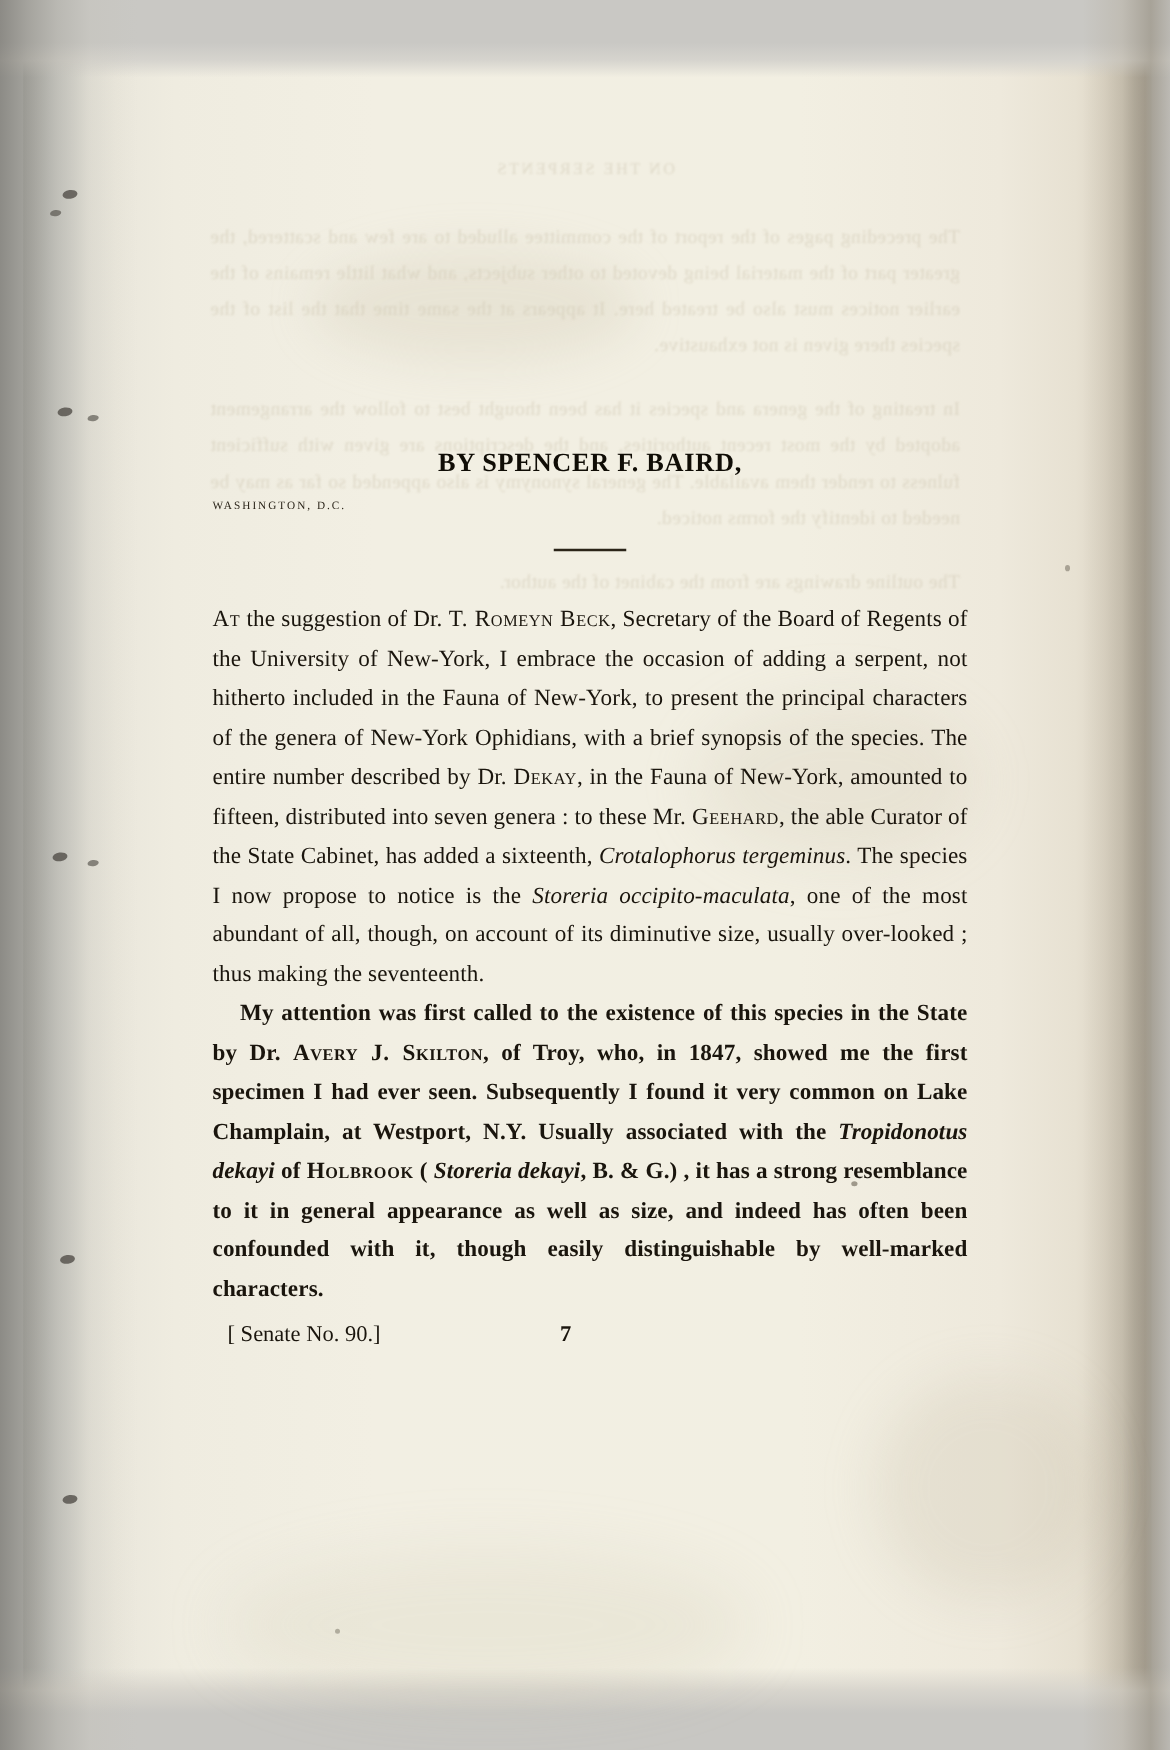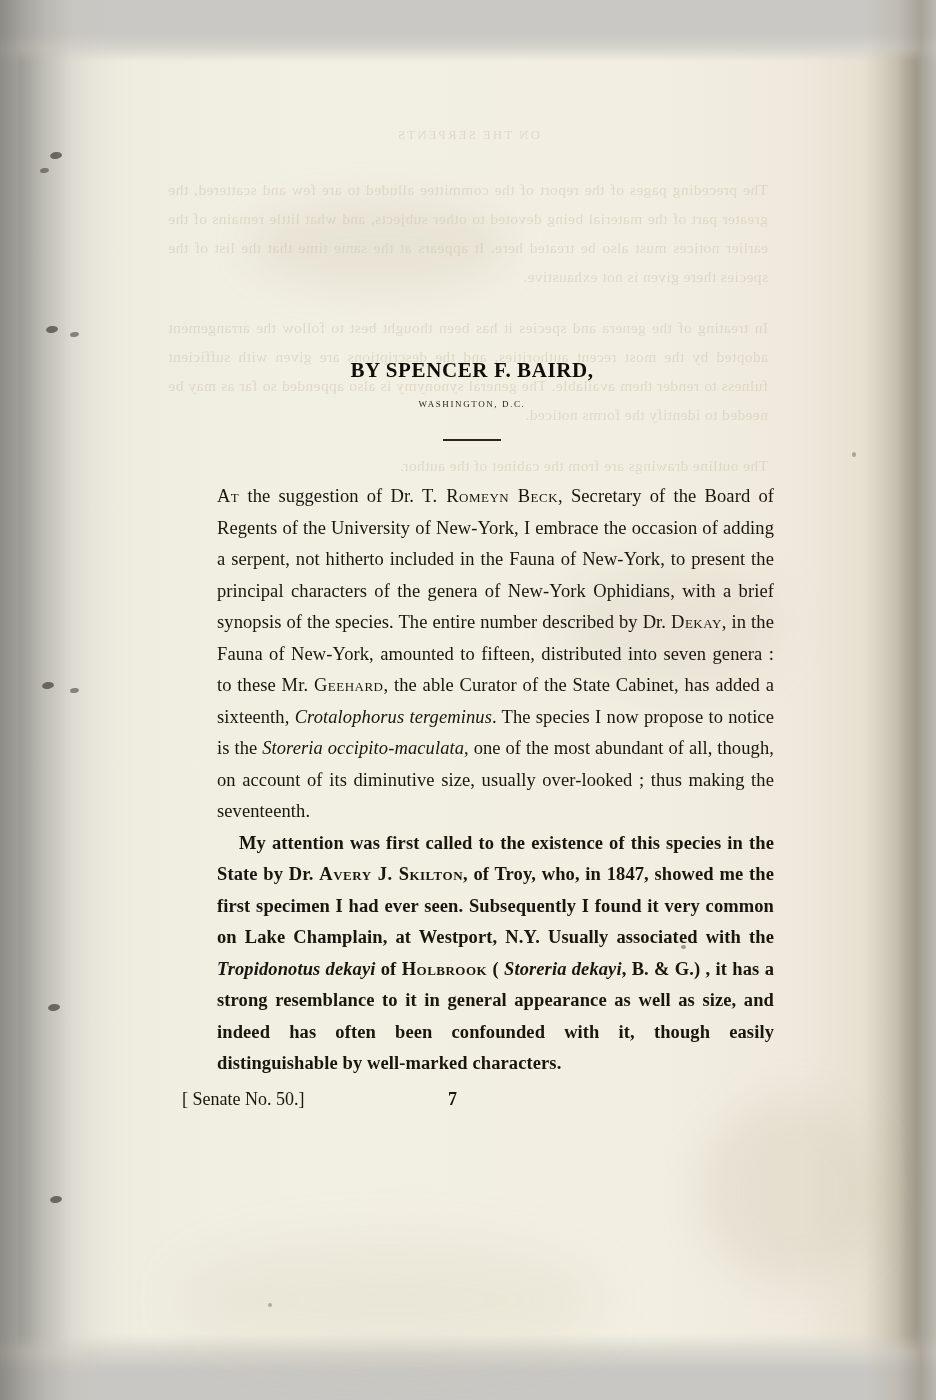--- a/index.html
+++ b/index.html
@@ -142,40 +142,38 @@
     font-size: 21px;
     font-weight: bold;
     text-align: center;
     letter-spacing: 0.6px;
     color: #100d06;
   }
 
   .city {
     margin: 16px 0 0 0;
     font-size: 9px;
-    text-align: center;
     letter-spacing: 1.6px;
     color: #2a2419;
   }
 
   hr.rule {
     width: 58px;
     border: none;
     border-top: 2px solid #2b2418;
     margin: 30px auto 0 auto;
   }
 
   .body-text {
     margin-top: 40px;
     font-size: 18.5px;
     line-height: 31.5px;
     text-align: justify;
     color: #1a150d;
     letter-spacing: 0.1px;
-    margin-left: 47px;
   }
   .body-text p { margin: 0; }
   .body-text p.indent { text-indent: 22px; font-weight: bold; }
   .sc { font-variant: small-caps; letter-spacing: .5px; }
   .it { font-style: italic; }
 
   
   .footer {
     margin-top: 9px;
     font-size: 18px;
@@ -238,18 +236,18 @@
     <div class="city">WASHINGTON, D.C.</div>
 
     <hr class="rule">
 
     <div class="body-text">
       <p id="para-1"><span class="sc">At</span><span> the suggestion of Dr. </span><span class="sc">T. Romeyn Beck</span><span>, Secretary of the Board of Regents of the University of New-York, I embrace the occasion of adding a serpent, not hitherto included in the Fauna of New-York, to present the principal characters of the genera of New-York Ophidians, with a brief synopsis of the species. The entire number described by Dr. </span><span class="sc">Dekay</span><span>, in the Fauna of New-York, amounted to fifteen, distributed into seven genera : to these Mr. </span><span class="sc">Geehard</span><span>, the able Curator of the State Cabinet, has added a sixteenth, </span><span class="it">Crotalophorus tergeminus</span><span>. The species I now propose to notice is the </span><span class="it">Storeria occipito-maculata</span><span>, one of the most abundant of all, though, on account of its diminutive size, usually over-looked ; thus making the seventeenth.</span></p>
       <p id="para-2" class="indent"><span>My attention was first called to the existence of this species in the State by Dr. </span><span class="sc">Avery J. Skilton</span><span>, of Troy, who, in 1847, showed me the first specimen I had ever seen. Subsequently I found it very common on Lake Champlain, at Westport, N.Y. Usually associated with the </span><span class="it">Tropidonotus dekayi</span><span> of </span><span class="sc">Holbrook</span><span> ( </span><span class="it">Storeria dekayi</span><span>, B. &amp; G.) , it has a strong resemblance to it in general appearance as well as size, and indeed has often been confounded with it, though easily distinguishable by well-marked characters.</span></p>
     </div>
 
     <div class="footer">
-      <span class="sig">[ Senate No. 50.]</span>
+      <span class="sig">[ Senate No. 90.]</span>
       <span class="pageno">7</span>
     </div>
 
   </div>
 </div>
 
 </body></html>

